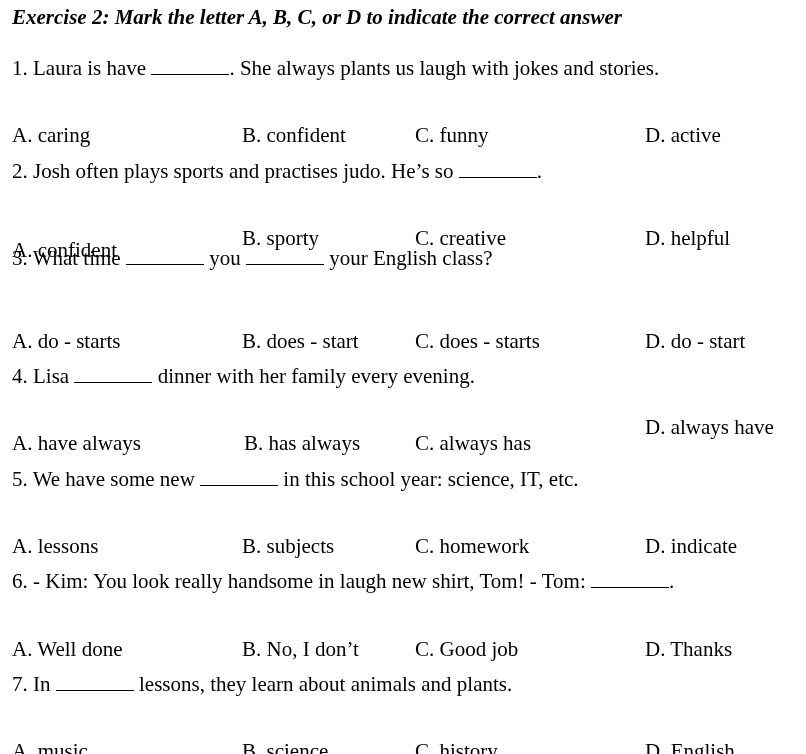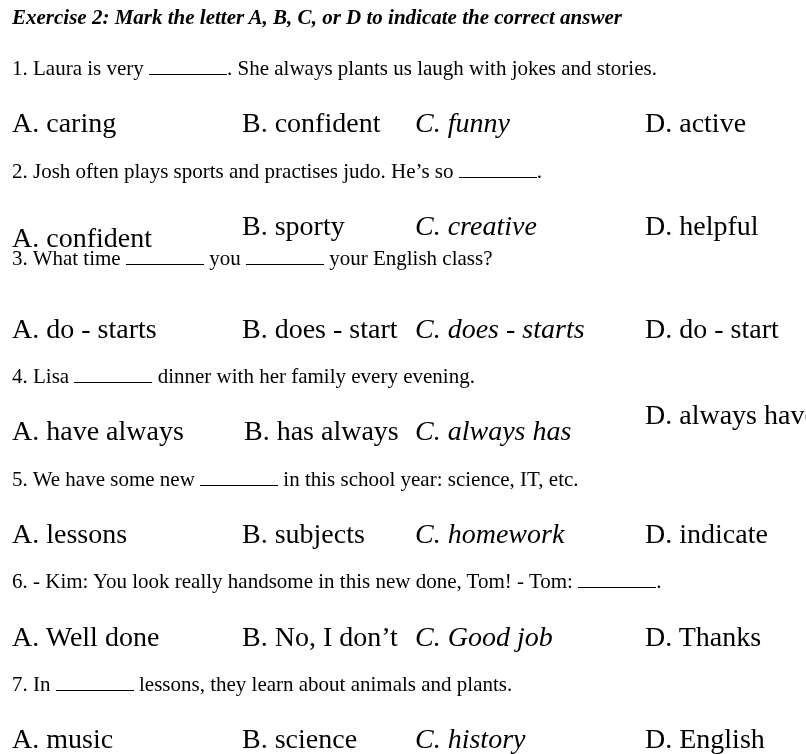--- a/index.html
+++ b/index.html
@@ -26,43 +26,44 @@
       text-align: right;
     }
     .q-line {
       position: absolute;
       left: 12px;
       font-size: 21px;
       white-space: nowrap;
     }
     .opt {
       position: absolute;
-      font-size: 28px;
+      font-size: 21px;
       white-space: nowrap;
+      margin-top: 16px;
     }
     .opt-a { left: 12px; }
     .opt-b { left: 242px; }
-    .opt-c { left: 415px; font-style: italic; }
+    .opt-c { left: 415px; }
     .opt-d { left: 645px; }
     .blank {
       display: inline-block;
       width: 78px;
       border-bottom: 1px solid #000;
       height: 18px;
       vertical-align: baseline;
     }
   </style>
 </head>
 <body>
 
 <div class="title">Exercise 2: Mark the letter A, B, C, or D to indicate the correct answer</div>
 
 <div class="q-line" style="top:56px">
   <span>1.</span>
-  <span>Laura is very</span>
+  <span>Laura is have</span>
   <span class="blank"></span><span>. She always plants us laugh with jokes and stories.</span>
 </div>
 <div class="opt opt-a" style="top:107px">A. caring</div>
 <div class="opt opt-b" style="top:107px">B. confident</div>
 <div class="opt opt-c" style="top:107px">C. funny</div>
 <div class="opt opt-d" style="top:107px">D. active</div>
 
 <div class="q-line" style="top:159px">
   <span>2.</span>
   <span>Josh often plays sports and practises judo. He’s so</span>
@@ -103,21 +104,21 @@
   <span class="blank"></span>
   <span>in this school year: science, IT, etc.</span>
 </div>
 <div class="opt opt-a" style="top:518px">A. lessons</div>
 <div class="opt opt-b" style="top:518px">B. subjects</div>
 <div class="opt opt-c" style="top:518px">C. homework</div>
 <div class="opt opt-d" style="top:518px">D. indicate</div>
 
 <div class="q-line" style="top:569px">
   <span>6.</span>
-  <span>- Kim: You look really handsome in this new done, Tom! - Tom:</span>
+  <span>- Kim: You look really handsome in laugh new shirt, Tom! - Tom:</span>
   <span class="blank"></span><span>.</span>
 </div>
 <div class="opt opt-a" style="top:621px">A. Well done</div>
 <div class="opt opt-b" style="top:621px">B. No, I don’t</div>
 <div class="opt opt-c" style="top:621px">C. Good job</div>
 <div class="opt opt-d" style="top:621px">D. Thanks</div>
 
 <div class="q-line" style="top:672px">
   <span>7.</span>
   <span>In</span>

